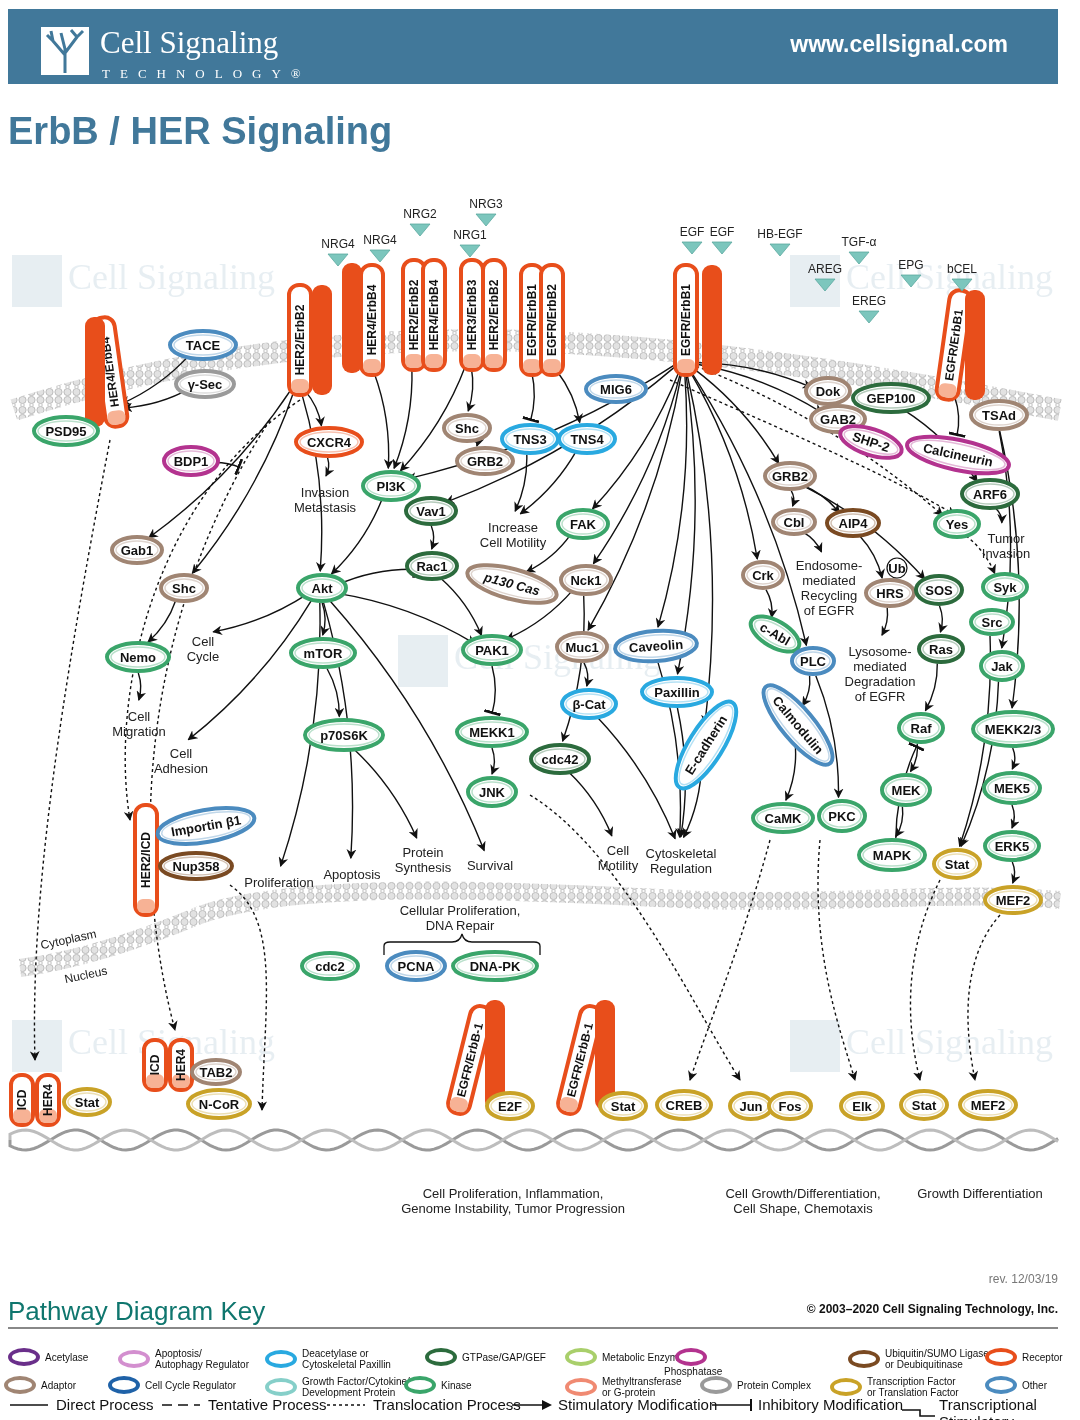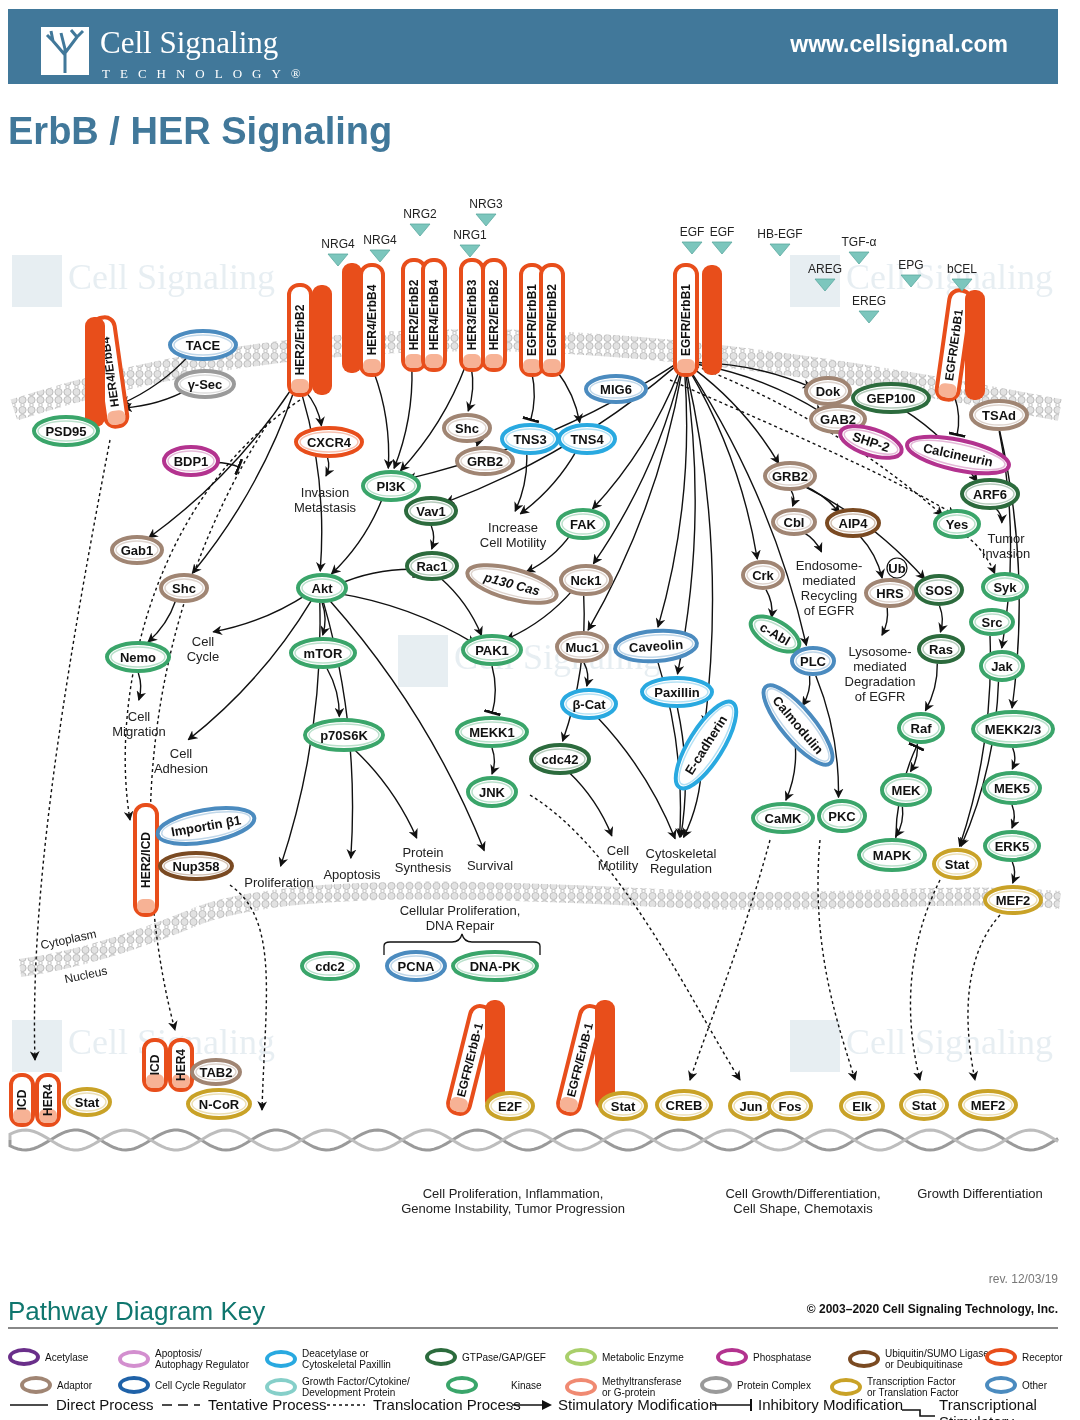--- a/index.html
+++ b/index.html
@@ -774,47 +774,47 @@
 Cytoskeletal Paxillin</span>
     </div>
     <div class="key-item" style="left: 425px; top: 1340px;">
       <div class="key-oval" style="border-color: rgb(44, 107, 61);"></div>
       <span style="white-space: pre-line;">GTPase/GAP/GEF</span>
     </div>
     <div class="key-item" style="left: 565px; top: 1340px;">
       <div class="key-oval" style="border-color: rgb(169, 207, 107);"></div>
       <span style="white-space: pre-line;">Metabolic Enzyme</span>
     </div>
-    <div class="key-item" style="left: 716px; top: 1340px;">
+    <div class="key-item" style="left: 664px; top: 1340px; flex-direction: column;">
       <div class="key-oval" style="border-color: rgb(179, 51, 143);"></div>
       <span style="white-space: pre-line;">Phosphatase</span>
     </div>
     <div class="key-item" style="left: 848px; top: 1340px;">
       <div class="key-oval" style="border-color: rgb(122, 74, 34);"></div>
       <span style="white-space: pre-line;">Ubiquitin/SUMO Ligase
 or Deubiquitinase</span>
     </div>
     <div class="key-item" style="left: 985px; top: 1340px;">
       <div class="key-oval" style="border-color: rgb(232, 78, 27);"></div>
       <span style="white-space: pre-line;">Receptor</span>
     </div>
-    <div class="key-item" style="left: 20px; top: 1368px;">
+    <div class="key-item" style="left: 4px; top: 1368px;">
       <div class="key-oval" style="border-color: rgb(160, 133, 115);"></div>
       <span style="white-space: pre-line;">Adaptor</span>
     </div>
-    <div class="key-item" style="left: 118px; top: 1368px;">
+    <div class="key-item" style="left: 108px; top: 1368px;">
       <div class="key-oval" style="border-color: rgb(31, 98, 168);"></div>
       <span style="white-space: pre-line;">Cell Cycle Regulator</span>
     </div>
     <div class="key-item" style="left: 265px; top: 1368px;">
       <div class="key-oval" style="border-color: rgb(134, 207, 201);"></div>
       <span style="white-space: pre-line;">Growth Factor/Cytokine/
 Development Protein</span>
     </div>
-    <div class="key-item" style="left: 446px; top: 1368px; gap: 28px;">
+    <div class="key-item" style="left: 404px; top: 1368px;">
       <div class="key-oval" style="border-color: rgb(58, 165, 106);"></div>
       <span style="white-space: pre-line;">Kinase</span>
     </div>
     <div class="key-item" style="left: 565px; top: 1368px;">
       <div class="key-oval" style="border-color: rgb(240, 138, 114);"></div>
       <span style="white-space: pre-line;">Methyltransferase
 or G-protein</span>
     </div>
     <div class="key-item" style="left: 700px; top: 1368px;">
       <div class="key-oval" style="border-color: rgb(154, 154, 154);"></div>

